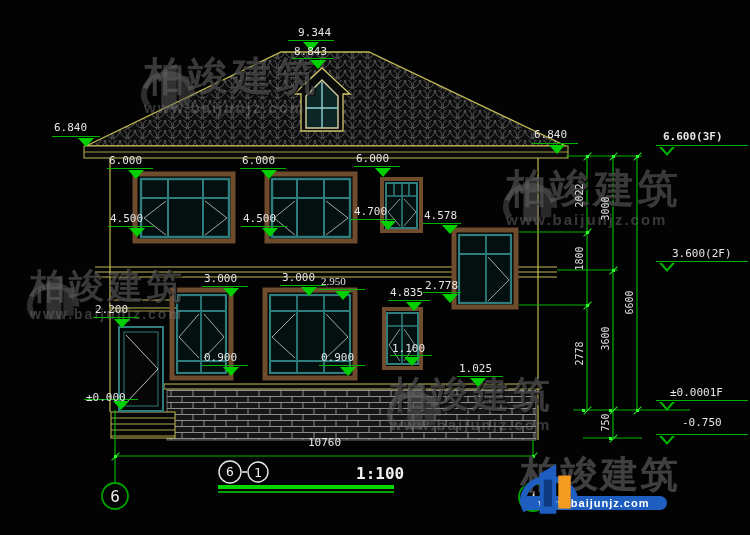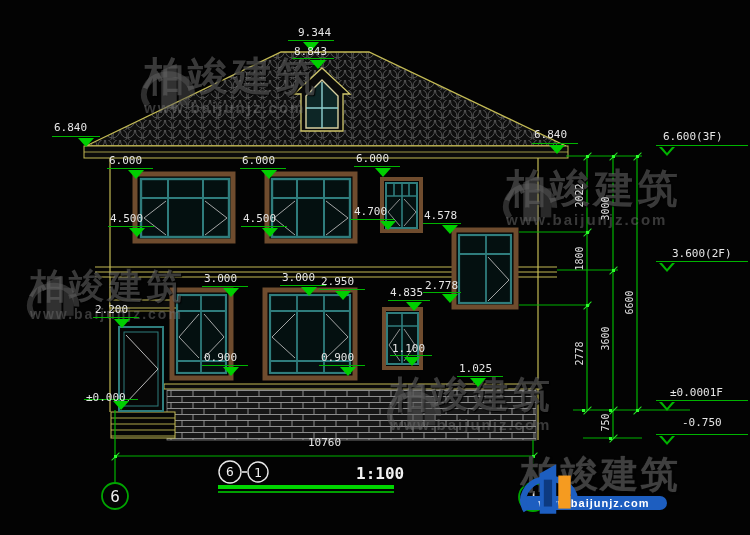--- a/index.html
+++ b/index.html
@@ -252,21 +252,21 @@
   <span class="t" style="left:424px;top:209px;">4.578</span>
   <i class="gl" style="left:423px;top:223px;width:38px;"></i>
     <i class="tri" style="left:442px;top:225px;"></i>
 
   <span class="t" style="left:204px;top:272px;">3.000</span>
   <i class="gl" style="left:202px;top:286px;width:46px;"></i>
     <i class="tri" style="left:223px;top:288px;"></i>
   <span class="t" style="left:282px;top:271px;">3.000</span>
   <i class="gl" style="left:280px;top:285px;width:46px;"></i>
     <i class="tri" style="left:301px;top:287px;"></i>
-  <span class="t" style="left:321px;top:275px;">2.950</span>
+  <span class="t" style="left:321px;top:275px;font-family:Liberation Serif, serif;">2.950</span>
   <i class="gl" style="left:319px;top:289px;width:46px;"></i>
     <i class="tri" style="left:335px;top:291px;"></i>
   <span class="t" style="left:390px;top:286px;">4.835</span>
   <i class="gl" style="left:388px;top:300px;width:42px;"></i>
     <i class="tri" style="left:406px;top:302px;"></i>
   <span class="t" style="left:425px;top:279px;">2.778</span>
   <i class="gl" style="left:423px;top:292px;width:38px;"></i>
     <i class="tri" style="left:442px;top:294px;"></i>
 
   <span class="t" style="left:95px;top:303px;">2.200</span>
@@ -281,21 +281,21 @@
   <span class="t" style="left:392px;top:342px;">1.100</span>
   <i class="gl" style="left:390px;top:355px;width:42px;"></i>
     <i class="tri" style="left:404px;top:357px;"></i>
   <span class="t" style="left:459px;top:362px;">1.025</span>
   <i class="gl" style="left:457px;top:376px;width:46px;"></i>
     <i class="tri" style="left:470px;top:378px;"></i>
   <span class="t" style="left:86px;top:391px;">±0.000</span>
   <i class="gl" style="left:84px;top:399px;width:54px;"></i>
     <i class="tri" style="left:113px;top:401px;"></i>
 
-  <span class="t" style="left:663px;top:130px;">6.600(3F)</span>
+  <span class="t" style="left:663px;top:130px;font-weight:bold;">6.600(3F)</span>
   <i class="gl" style="left:656px;top:145px;width:92px;"></i>
     <i class="trio" style="left:659px;top:147px;"></i>
   <span class="t" style="left:672px;top:247px;">3.600(2F)</span>
   <i class="gl" style="left:656px;top:261px;width:92px;"></i>
     <i class="trio" style="left:659px;top:263px;"></i>
   <span class="t" style="left:670px;top:386px;">±0.0001F</span>
   <i class="gl" style="left:656px;top:400px;width:92px;"></i>
     <i class="trio" style="left:659px;top:402px;"></i>
   <span class="t" style="left:682px;top:416px;">-0.750</span>
   <i class="gl" style="left:656px;top:434px;width:92px;"></i>

